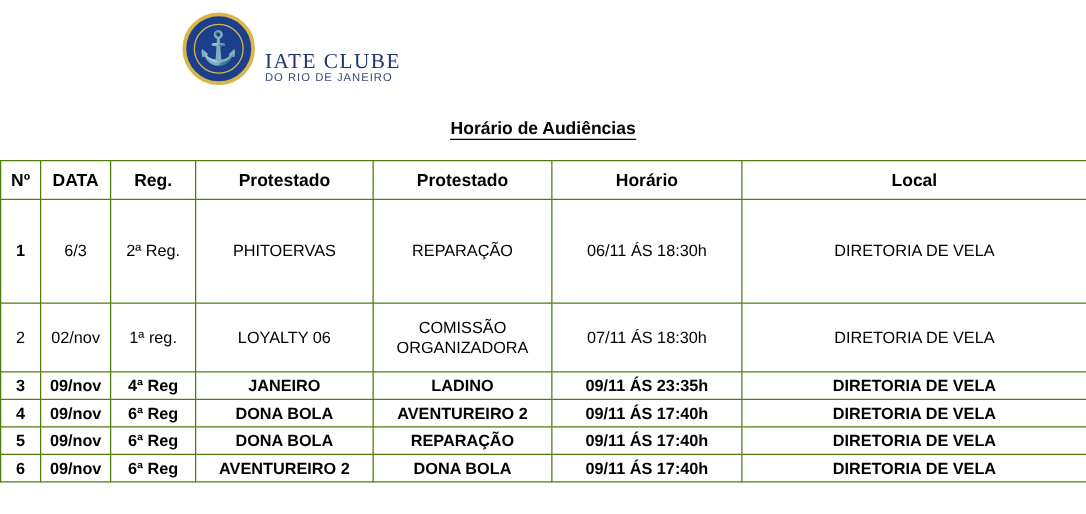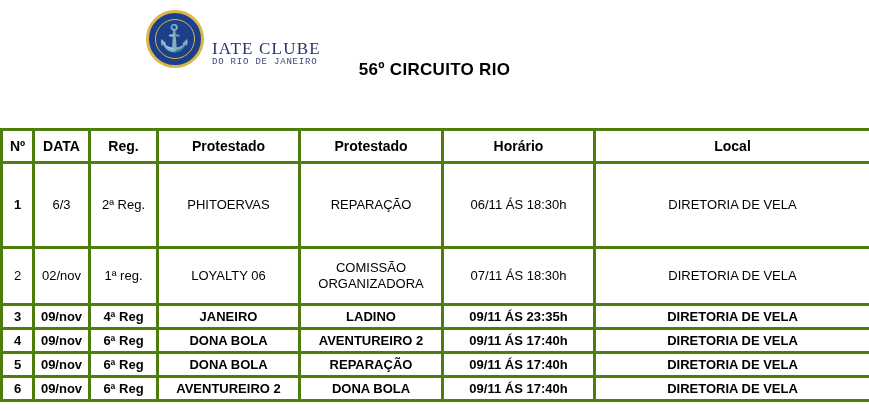--- a/index.html
+++ b/index.html
@@ -68,21 +68,21 @@
   .logo-title {
     font-size: 17px;
     letter-spacing: 1.2px;
     color: #23356b;
     font-family: "Liberation Serif", serif;
   }
   .logo-sub {
     font-size: 9px;
     letter-spacing: 0.8px;
     color: #3b4a7a;
-    font-family: Liberation Mono, monospace;
+    font-family: Liberation Sans, sans-serif;
   }
 
   .main-title {
     position: absolute;
     left: 0;
     right: 0;
     top: 60px;
     text-align: center;
     font-size: 17px;
     font-weight: bold;
@@ -103,21 +103,21 @@
   }
 
   
   table.sched {
     border-collapse: collapse;
     width: 869px;
     table-layout: fixed;
   }
   table.sched th,
   table.sched td {
-    border: 3px solid #4d7c0f;
+    border: 1px solid #4d7c0f;
     text-align: center;
     vertical-align: middle;
     padding: 0 2px;
     font-size: 13px;
   }
   table.sched th {
     font-size: 14px;
     font-weight: bold;
     height: 30px;
   }
@@ -146,22 +146,24 @@
     <div class="logo-mark">
       <div class="inner-ring"></div>
       <div class="anchor">⚓</div>
     </div>
     <div class="logo-text">
       <div class="logo-title">IATE CLUBE</div>
       <div class="logo-sub">DO RIO DE JANEIRO</div>
     </div>
   </div>
 
-  <div class="main-title">56º CIRCUITO RIO</div>
-
+
+  <div class="sub-title">
+    <span>Horário  de Audiências</span>
+  </div>
 </div>
 
 <table class="sched">
   <colgroup>
     <col class="c0">
       <col class="c1">
       <col class="c2">
       <col class="c3">
       <col class="c4">
       <col class="c5">

